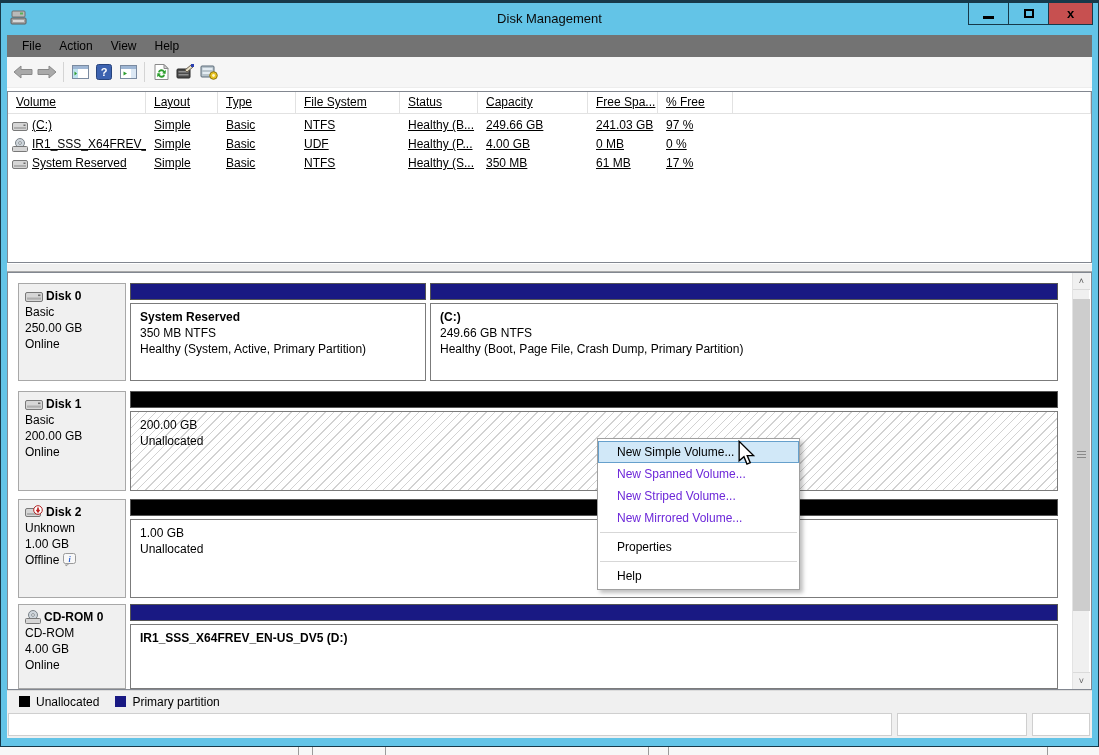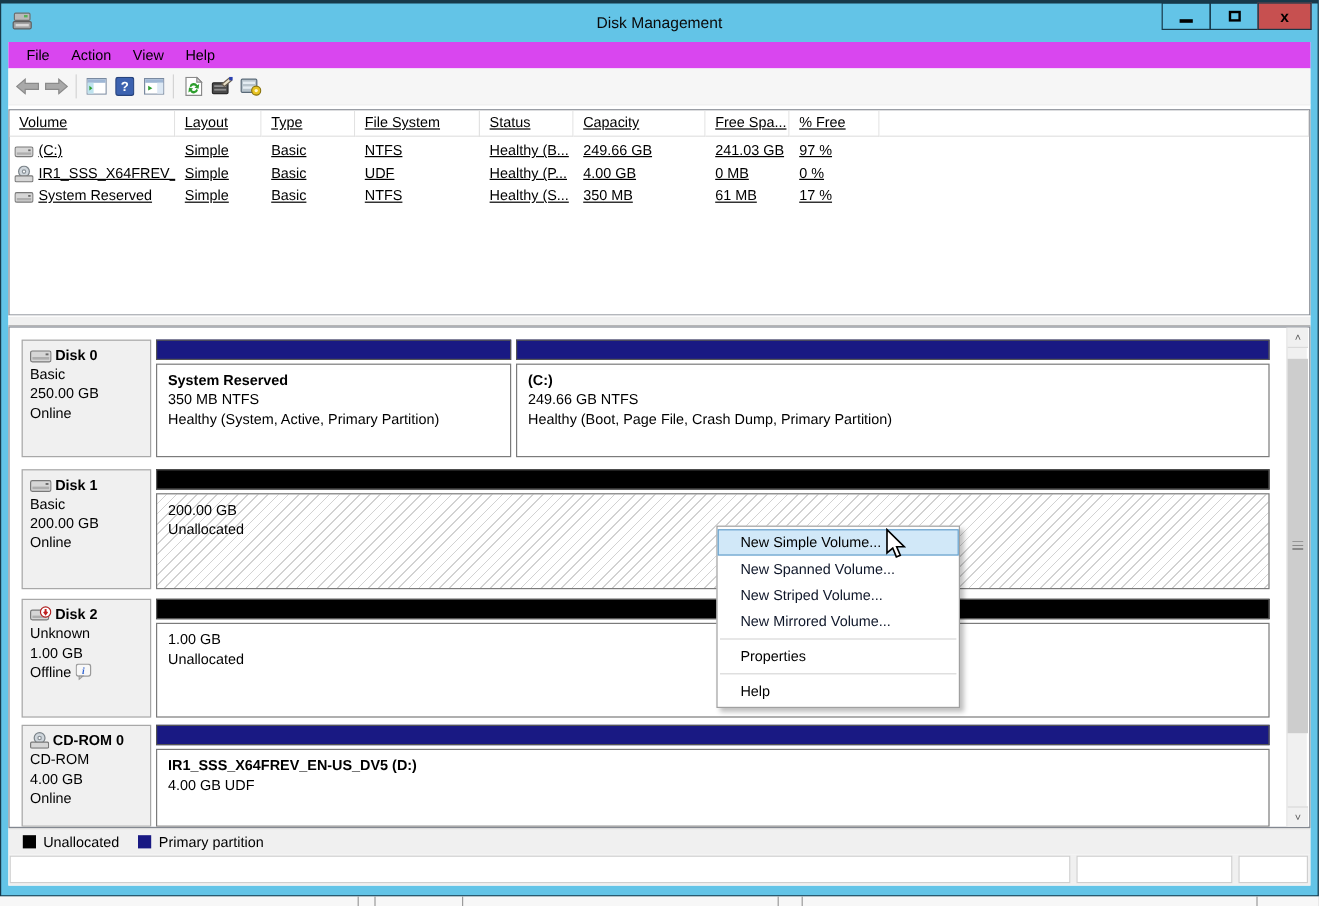--- a/index.html
+++ b/index.html
@@ -29,21 +29,21 @@
   .win-btn.close { background:#c75050; width:45px; }
   .max-glyph { width:10px; height:9px; border:2px solid #000; display:inline-block; }
   .min-glyph { width:11px; height:3px; background:#000; display:inline-block; margin-top:8px; }
 
   .content {
     position:absolute; left:6px; right:6px; top:32px; bottom:8px;
     background:#fff; display:flex; flex-direction:column;
   }
   
   .menubar {
-    height:22px; background:#d946ef; display:flex; align-items:center;
+    height:22px; background:#737373; display:flex; align-items:center;
     padding-left:6px; flex:0 0 auto;
   }
   .menu-item { padding:2px 9px; }
   
   .toolbar {
     height:31px; background:#f6f6f6; display:flex; align-items:center;
     padding-left:4px; flex:0 0 auto; border-bottom:1px solid #ededed;
   }
   .tb-group { display:flex; align-items:center; }
   .tb-sep { width:1px; height:20px; background:#d4d4d4; margin:0 4px; }
@@ -134,21 +134,21 @@
   .status-seg.s2 { flex:0 0 130px; }
   .status-seg.s3 { flex:0 0 58px; }
 
   
   .context-menu {
     position:absolute; left:597px; top:438px; width:203px; z-index:50;
     background:#fff; border:1px solid #a0a0a0; padding:2px 0;
     box-shadow:3px 3px 4px rgba(0,0,0,0.25);
   }
   .cm-item { height:22px; line-height:20px; padding-left:18px; border:1px solid transparent; }
-  .cm-item.disabled { color:#0f172a; }
+  .cm-item.disabled { color:#6d28d9; }
   .cm-item.highlighted { background:#d1e8f8; border:1px solid #66a0cc; }
   .cm-sep { border-top:1px solid #d7d7d7; margin:3px 2px; }
 
   .cursor { position:absolute; left:736px; top:440px; z-index:60; }
 
   
   .desktop-strip {
     position:absolute; left:0; right:0; top:747px; height:8px; background:#f7f7f7;
   }
   .desktop-strip .vline { position:absolute; top:0; bottom:0; width:1px; background:#9b9b9b; }
@@ -487,21 +487,20 @@
               </div>
               <div class="dline">
                 <span>Online</span>
               </div>
             </div>
             <div class="part-area">
               <div class="partition" style="flex: 0 0 928px;">
                 <div class="part-bar" style="background: rgb(25, 25, 131);"></div>
                 <div class="part-box">
                   <div class="part-title">IR1_SSS_X64FREV_EN-US_DV5  (D:)</div>
-                  <div>4.00 GB UDF</div>
                 </div>
               </div>
             </div>
           </div>
         </div>
       <div class="vscroll">
         <div class="vs-btn up">˄︎</div>
         <div class="vs-thumb">
             <div class="vs-grip"></div>
           </div>

